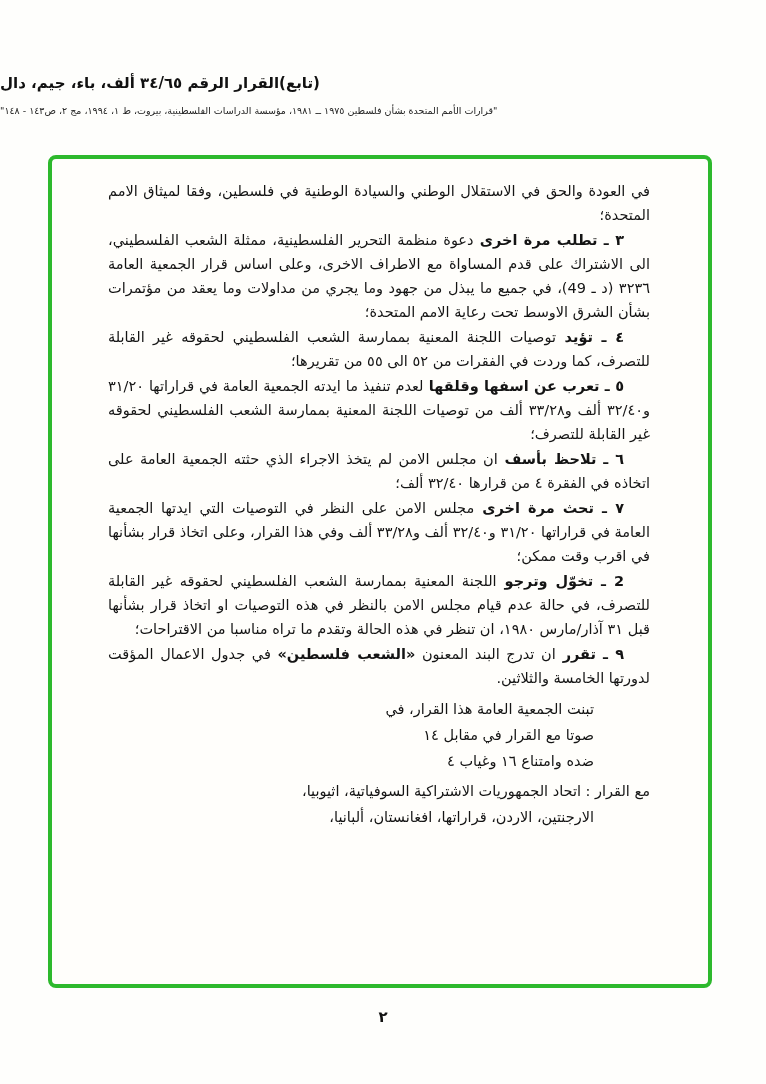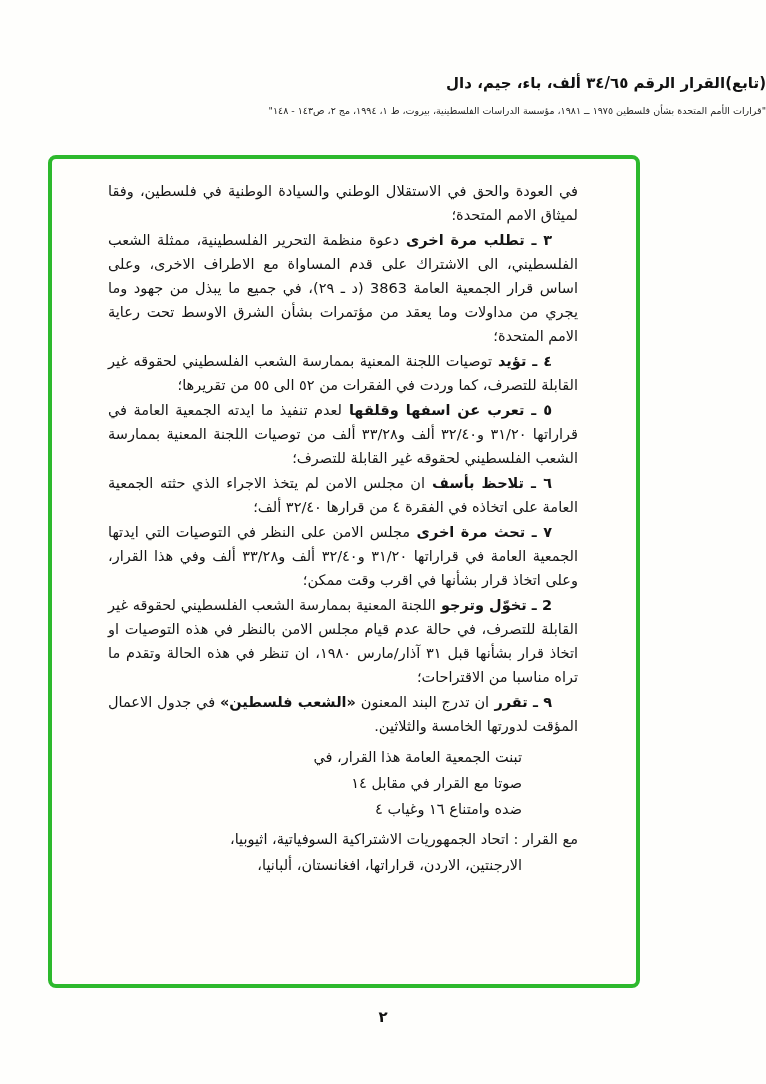--- a/index.html
+++ b/index.html
@@ -9,38 +9,38 @@
     width:766px; height:1084px;
     margin:0 auto;
     background:#fefefc;
     font-family:"DejaVu Sans", sans-serif;
     color:#141414;
     overflow:hidden;
   }
   .doc-header {
     position:absolute;
     top:74px; left:0; right:0;
-    text-align:right;
+    text-align:left;
     direction:rtl;
   }
   .title {
     font-size:15px;
     font-weight:bold;
     color:#111;
   }
   .subtitle {
     margin-top:13px;
     font-size:9.5px;
     color:#222;
     letter-spacing:0.1px;
   }
   .green-box {
     position:absolute;
     top:155px; left:48px;
-    width:592px; height:833px;
+    width:664px; height:833px;
     border:4px solid #2db92d;
     border-radius:8px;
     background:#fffefb;
     padding:20px 58px 12px 56px;
     direction:rtl;
     overflow:hidden;
   }
   .para {
     font-size:14.5px;
     line-height:24px;
@@ -78,21 +78,21 @@
 <div class="page">
 
   <header class="doc-header">
     <h1 class="title">(تابع)القرار الرقم ٣٤/٦٥ ألف، باء، جيم، دال</h1>
     <div class="subtitle">"قرارات الأمم المتحدة بشأن فلسطين ١٩٧٥ ــ ١٩٨١، مؤسسة الدراسات الفلسطينية، بيروت، ط ١، ١٩٩٤، مج ٢، ص١٤٣ - ١٤٨"</div>
   </header>
 
   <main class="green-box" style="border-color: rgb(45, 185, 45);">
     <div id="paragraphs">
         <p class="para"><span>في العودة والحق في الاستقلال الوطني والسيادة الوطنية في فلسطين، وفقا لميثاق الامم المتحدة؛</span></p>
-        <p class="para item"><span class="b">٣ ـ تطلب مرة اخرى </span><span>دعوة منظمة التحرير الفلسطينية، ممثلة الشعب الفلسطيني، الى الاشتراك على قدم المساواة مع الاطراف الاخرى، وعلى اساس قرار الجمعية العامة 3863 (د ـ ٢٩)، في جميع ما يبذل من جهود وما يجري من مداولات وما يعقد من مؤتمرات بشأن الشرق الاوسط تحت رعاية الامم المتحدة؛</span></p>
+        <p class="para item"><span class="b">٣ ـ تطلب مرة اخرى </span><span>دعوة منظمة التحرير الفلسطينية، ممثلة الشعب الفلسطيني، الى الاشتراك على قدم المساواة مع الاطراف الاخرى، وعلى اساس قرار الجمعية العامة ٣٢٣٦ (د ـ 49)، في جميع ما يبذل من جهود وما يجري من مداولات وما يعقد من مؤتمرات بشأن الشرق الاوسط تحت رعاية الامم المتحدة؛</span></p>
         <p class="para item"><span class="b">٤ ـ تؤيد </span><span>توصيات اللجنة المعنية بممارسة الشعب الفلسطيني لحقوقه غير القابلة للتصرف، كما وردت في الفقرات من ٥٢ الى ٥٥ من تقريرها؛</span></p>
         <p class="para item"><span class="b">٥ ـ تعرب عن اسفها وقلقها </span><span>لعدم تنفيذ ما ايدته الجمعية العامة في قراراتها ٣١/٢٠ و٣٢/٤٠ ألف و٣٣/٢٨ ألف من توصيات اللجنة المعنية بممارسة الشعب الفلسطيني لحقوقه غير القابلة للتصرف؛</span></p>
         <p class="para item"><span class="b">٦ ـ تلاحظ بأسف </span><span>ان مجلس الامن لم يتخذ الاجراء الذي حثته الجمعية العامة على اتخاذه في الفقرة ٤ من قرارها ٣٢/٤٠ ألف؛</span></p>
         <p class="para item"><span class="b">٧ ـ تحث مرة اخرى </span><span>مجلس الامن على النظر في التوصيات التي ايدتها الجمعية العامة في قراراتها ٣١/٢٠ و٣٢/٤٠ ألف و٣٣/٢٨ ألف وفي هذا القرار، وعلى اتخاذ قرار بشأنها في اقرب وقت ممكن؛</span></p>
         <p class="para item"><span class="b">2 ـ تخوّل وترجو </span><span>اللجنة المعنية بممارسة الشعب الفلسطيني لحقوقه غير القابلة للتصرف، في حالة عدم قيام مجلس الامن بالنظر في هذه التوصيات او اتخاذ قرار بشأنها قبل ٣١ آذار/مارس ١٩٨٠، ان تنظر في هذه الحالة وتقدم ما تراه مناسبا من الاقتراحات؛</span></p>
         <p class="para item"><span class="b">٩ ـ تقرر </span><span>ان تدرج البند المعنون </span><span class="b">«الشعب فلسطين»</span><span> في جدول الاعمال المؤقت لدورتها الخامسة والثلاثين.</span></p>
       </div>
     <div id="adoption" class="adoption">
         <div class="adoption-line">تبنت الجمعية العامة هذا القرار، في</div>
         <div class="adoption-line">صوتا مع القرار في مقابل ١٤</div>

